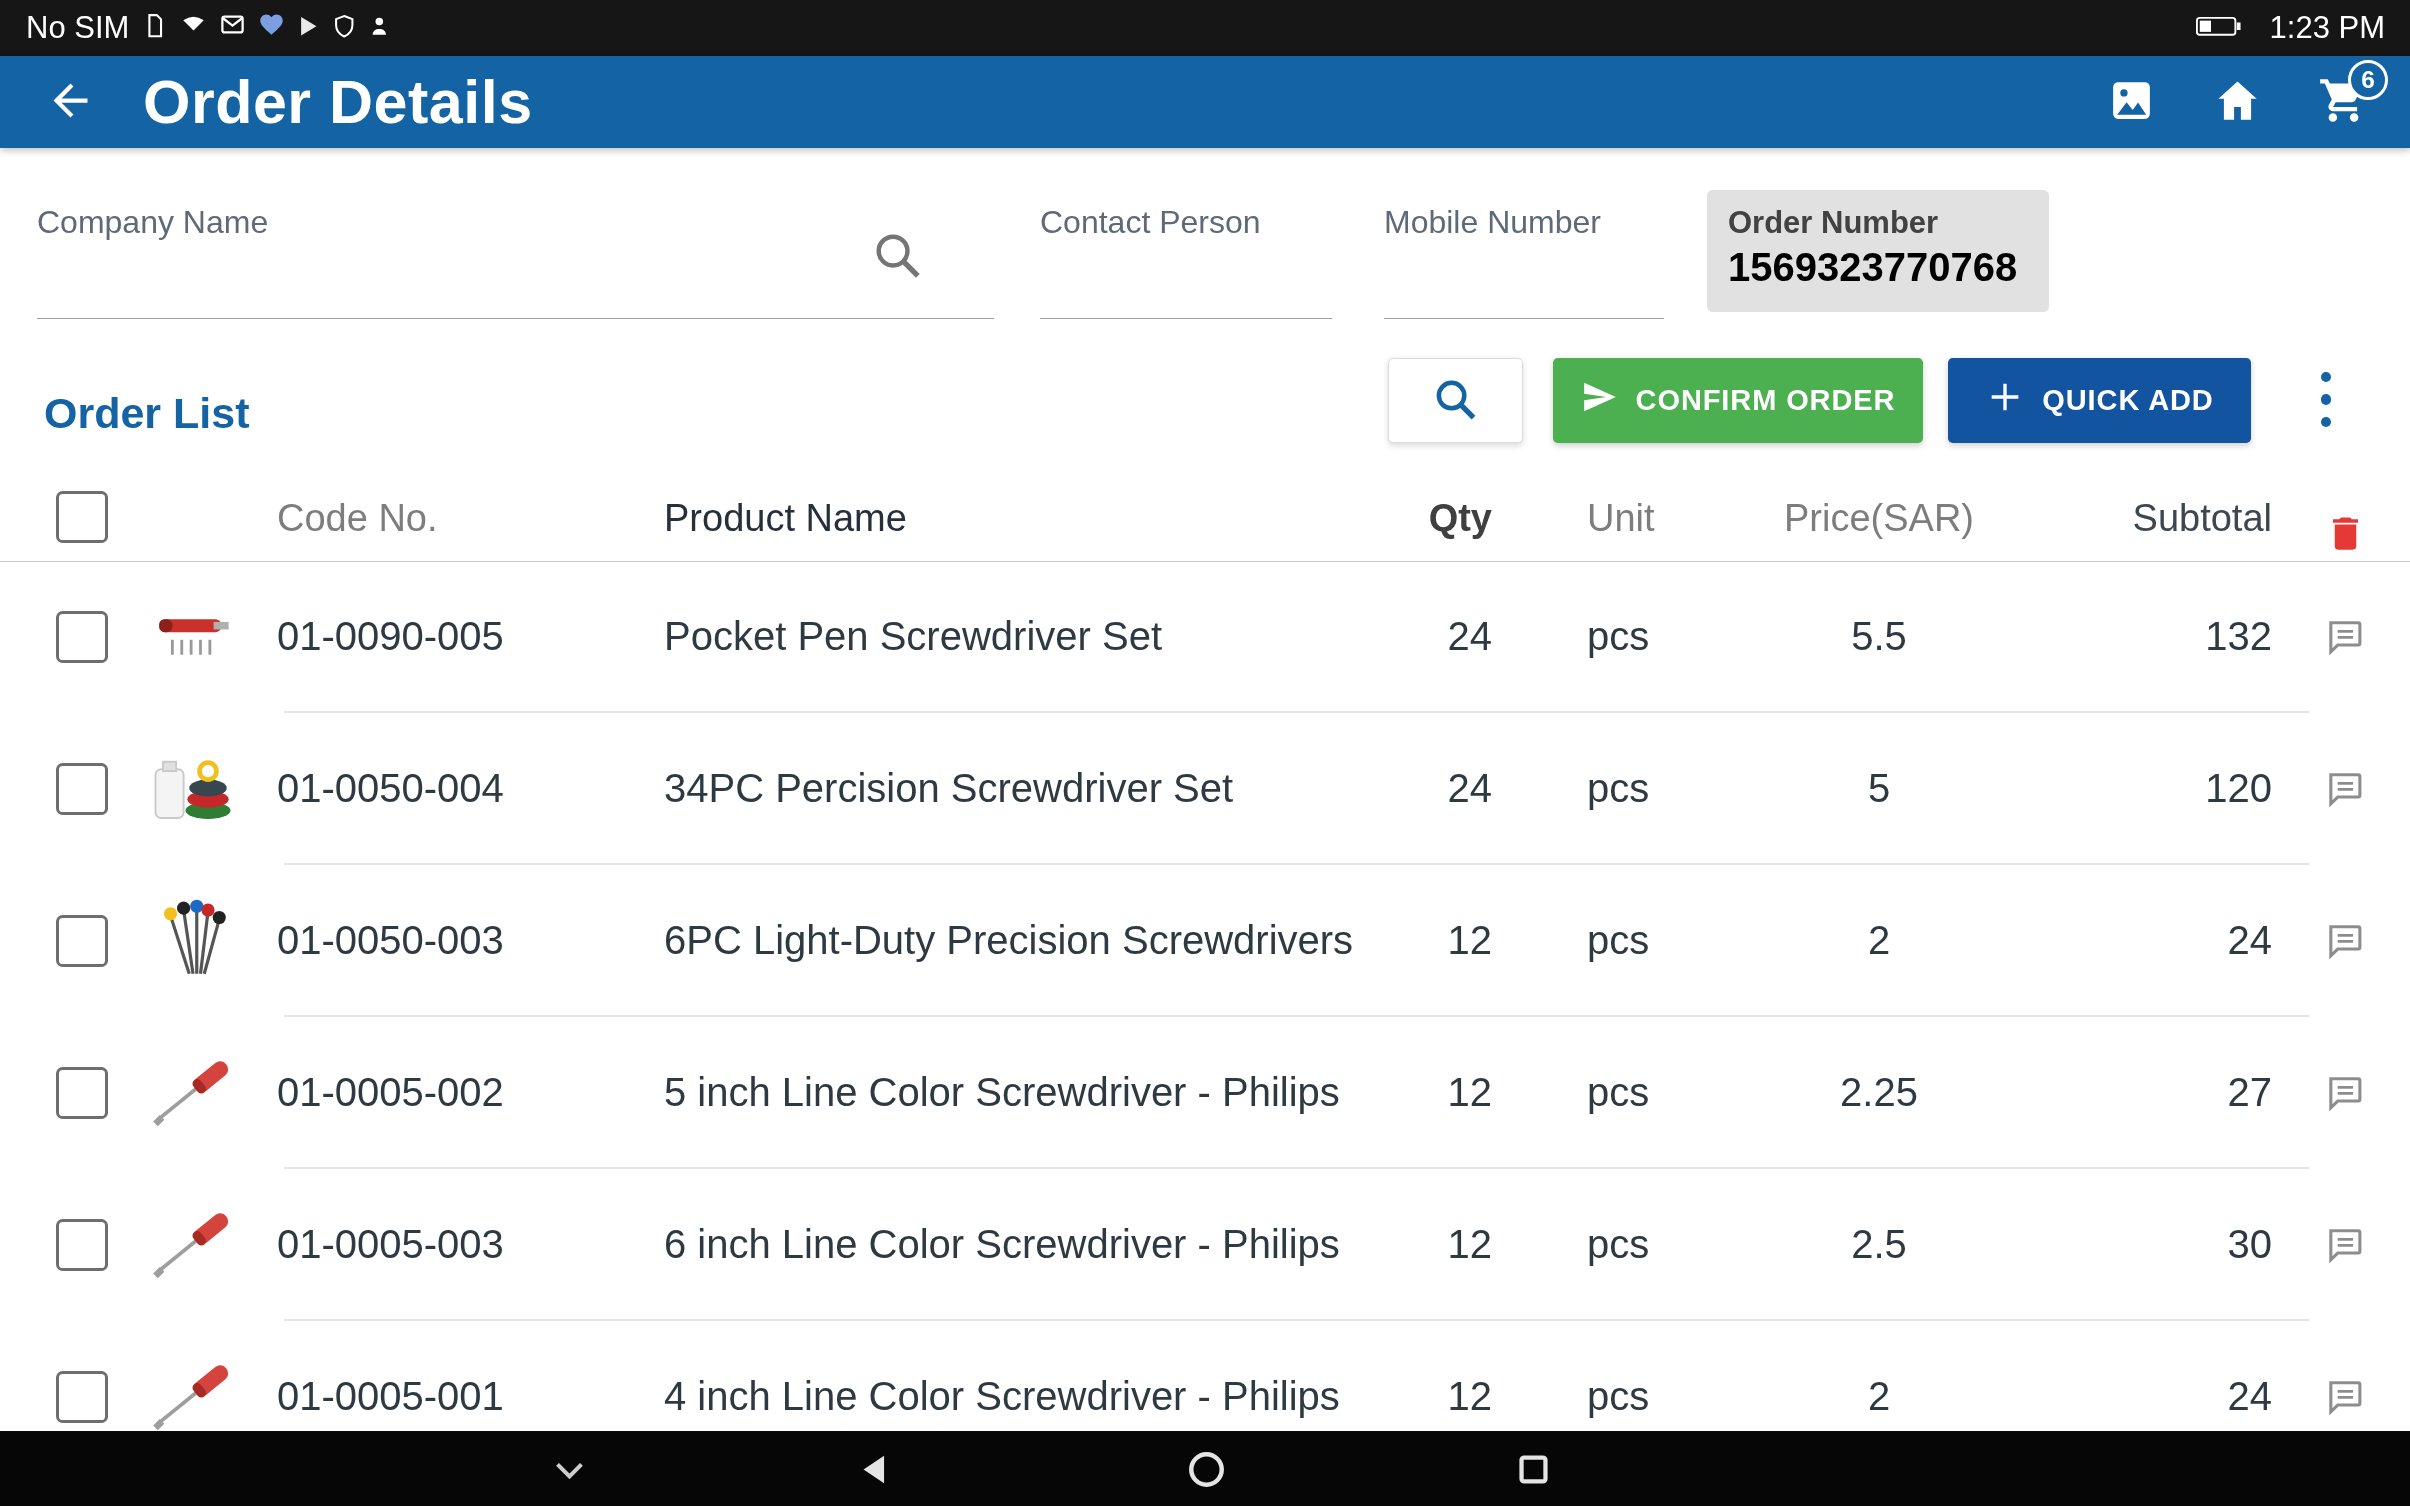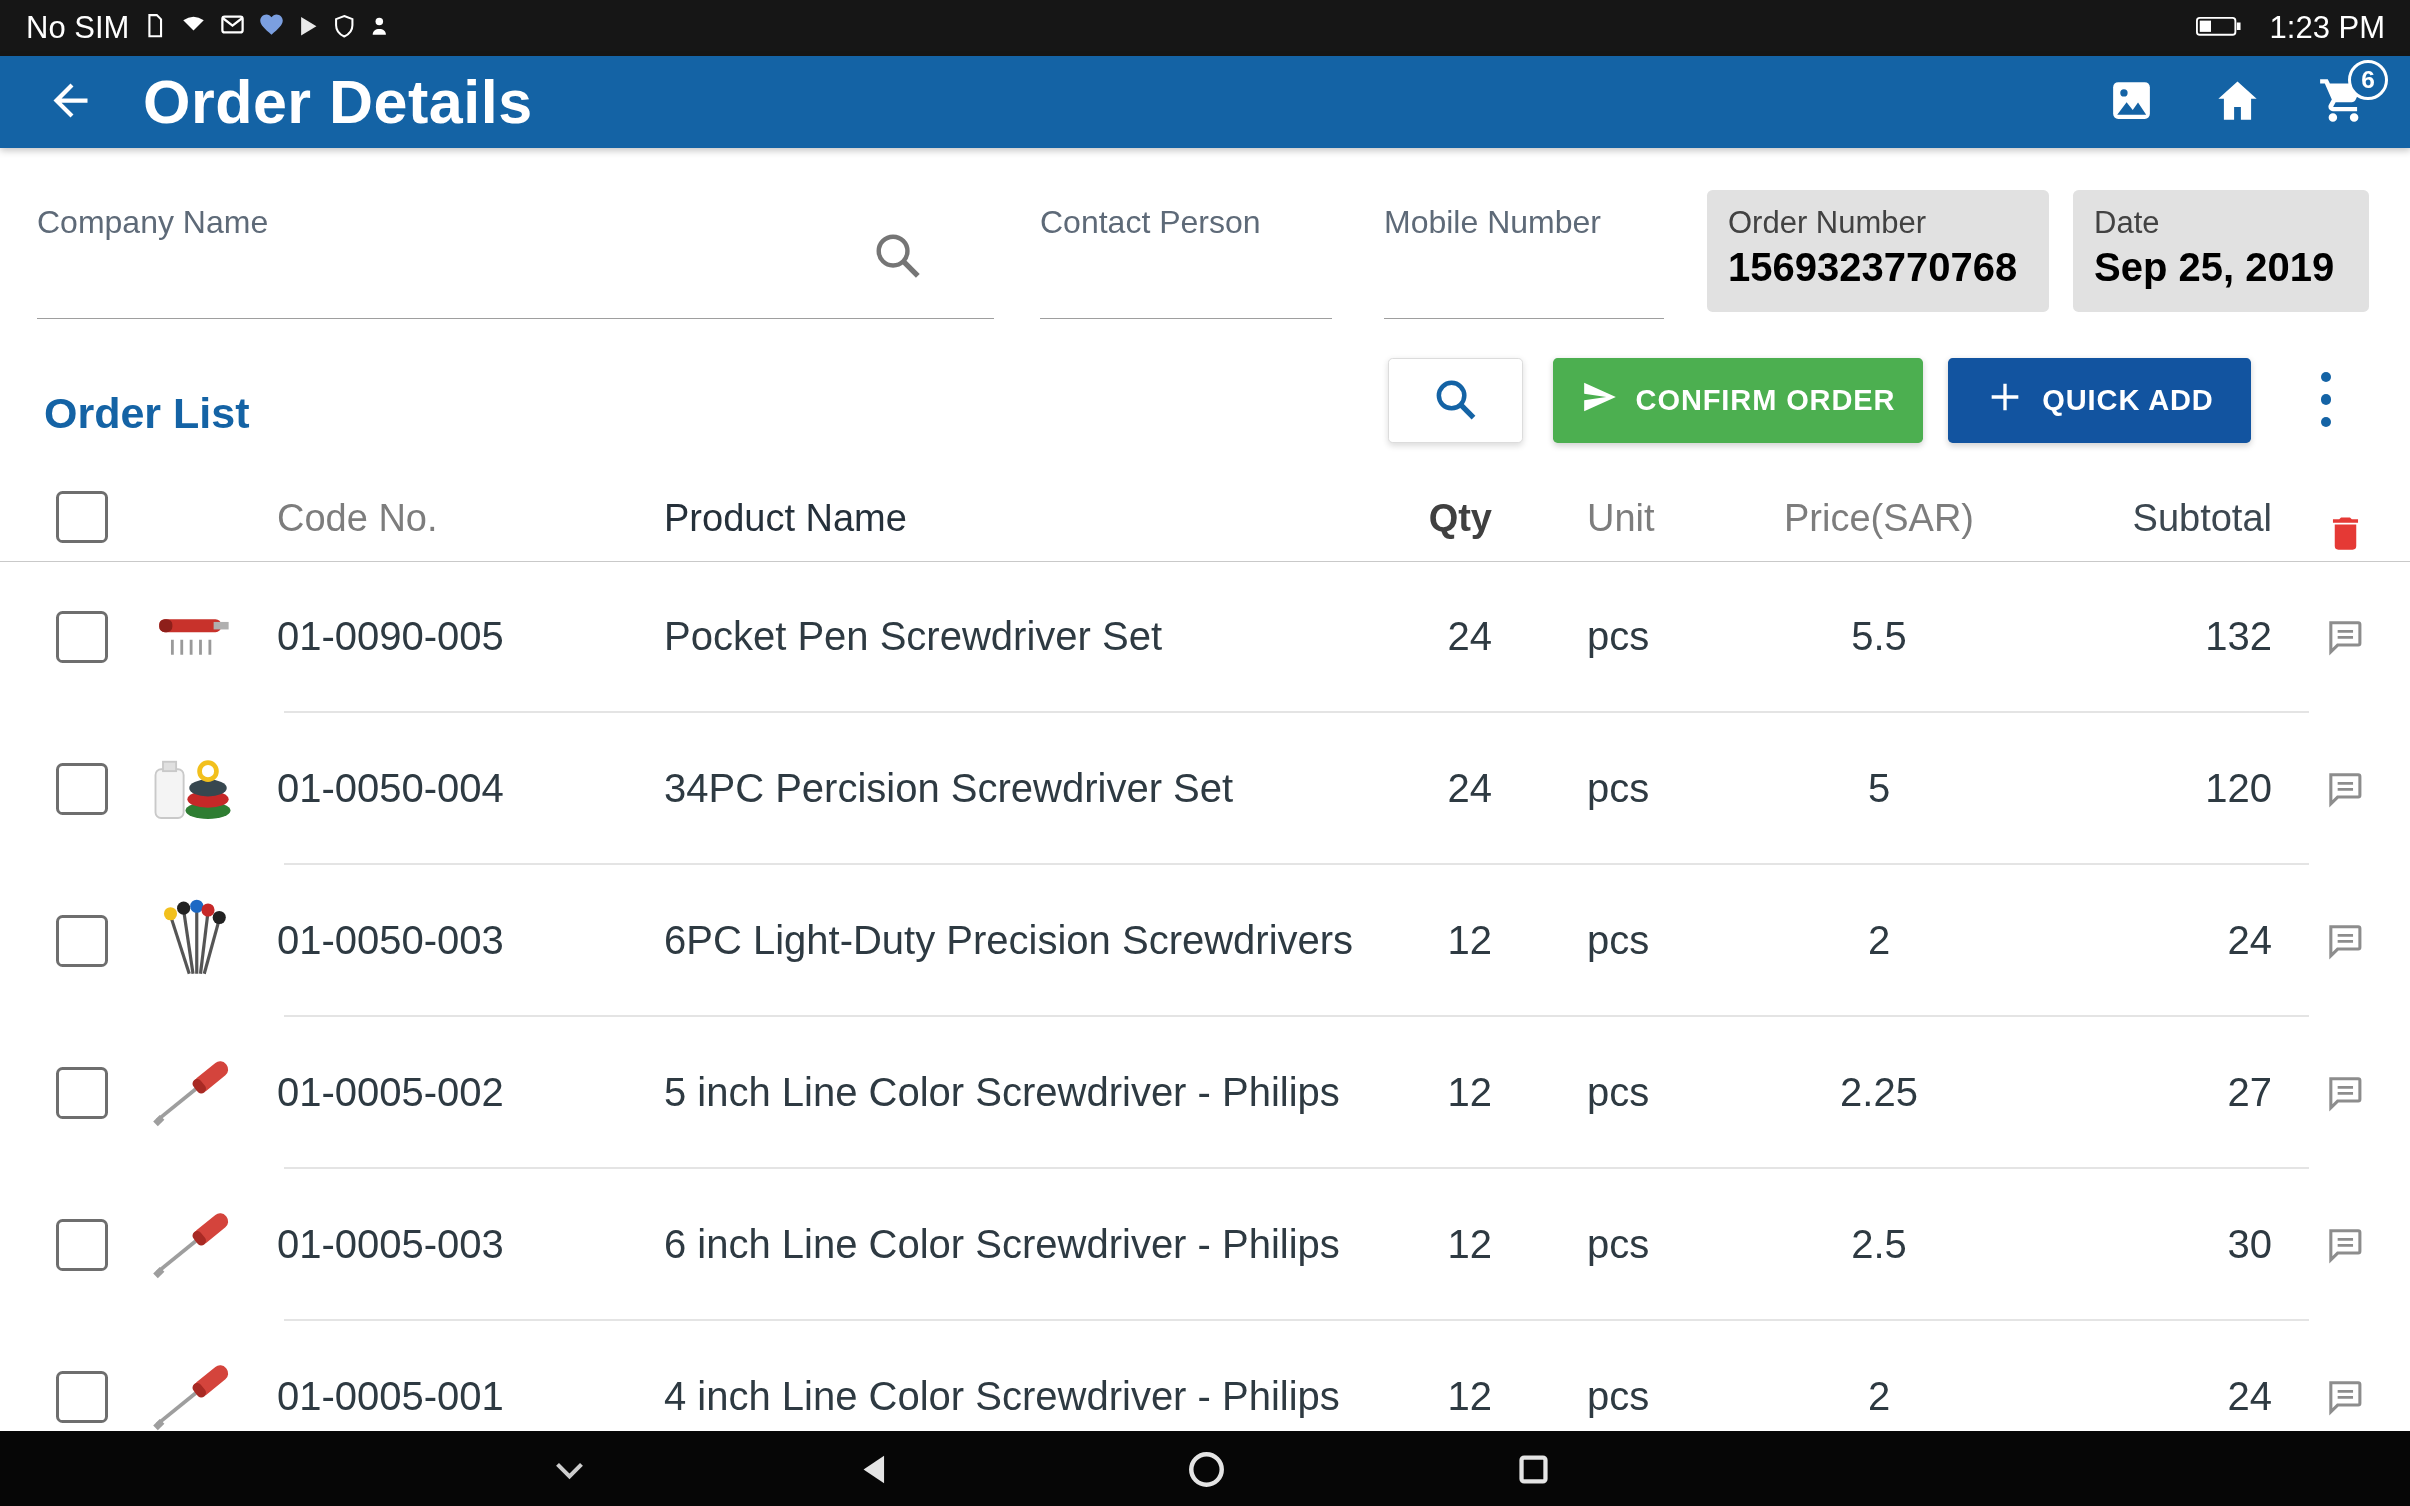--- a/index.html
+++ b/index.html
@@ -28,21 +28,21 @@
   .flabel{display:block;font-size:32px;color:#5e6a78;padding-top:13px;}
   .company-field{left:37px;top:191px;width:957px;height:128px;}
   .contact-field{left:1040px;top:191px;width:292px;height:128px;}
   .mobile-field{left:1384px;top:191px;width:280px;height:128px;}
   .field-search{position:absolute;right:70px;top:38px;}
 
   .graybox{position:absolute;top:190px;height:122px;background:#E1E1E1;border-radius:5.6px;
            box-sizing:border-box;padding:15px 21px;}
   .order-box{left:1707px;width:342px;}
   .date-box{left:2073px;width:296px;}
-  .glabel{display:block;font-size:31px;color:#424242;}
+  .glabel{display:block;font-size:31px;color:#424242;font-weight:bold;}
   .gvalue{display:block;font-size:40px;color:#000000;font-weight:600;margin-top:3.8px;}
 
   
   .section-title{position:absolute;left:44px;top:389px;font-size:43px;font-weight:700;color:#1463A5;}
   .btn{position:absolute;top:358px;height:85px;border-radius:4.7px;display:flex;align-items:center;
        justify-content:center;gap:17px;cursor:pointer;box-sizing:border-box;}
   .search-btn{left:1388px;width:135px;background:#fff;border:0.9px solid #dcdcdc;box-shadow:0 2.8px 6.6px rgba(0,0,0,.14);}
   .confirm-btn{left:1553px;width:370px;background:#4CAF50;color:#fff;font-size:29px;font-weight:700;
                letter-spacing:0.9px;box-shadow:0 2.8px 6.6px rgba(0,0,0,.18);}
   .quickadd-btn{left:1948px;width:303px;background:#1254A0;color:#fff;font-size:29px;font-weight:700;
@@ -172,24 +172,20 @@
   <div class="field contact-field">
     <span class="flabel">Contact Person</span>
   </div>
   <div class="field mobile-field">
     <span class="flabel">Mobile Number</span>
   </div>
   <div class="graybox order-box">
     <span class="glabel">Order Number</span>
     <span class="gvalue">1569323770768</span>
   </div>
-  <div class="graybox date-box">
-    <span class="glabel">Date</span>
-    <span class="gvalue">Sep 25, 2019</span>
-  </div>
 
   <div class="section-title">Order List</div>
   <div class="btn search-btn">
     <span><svg viewBox="0 0 24 24" width="47" height="47">
           <circle cx="10" cy="10" r="6.5" fill="none" stroke="#1463A5" stroke-width="2.3"></circle>
           <path d="M15 15l6.2 6.2" stroke="#1463A5" stroke-width="2.7"></path>
         </svg></span>
   </div>
   <div class="btn confirm-btn">
     <span><svg viewBox="0 0 24 24" width="38" height="38">

